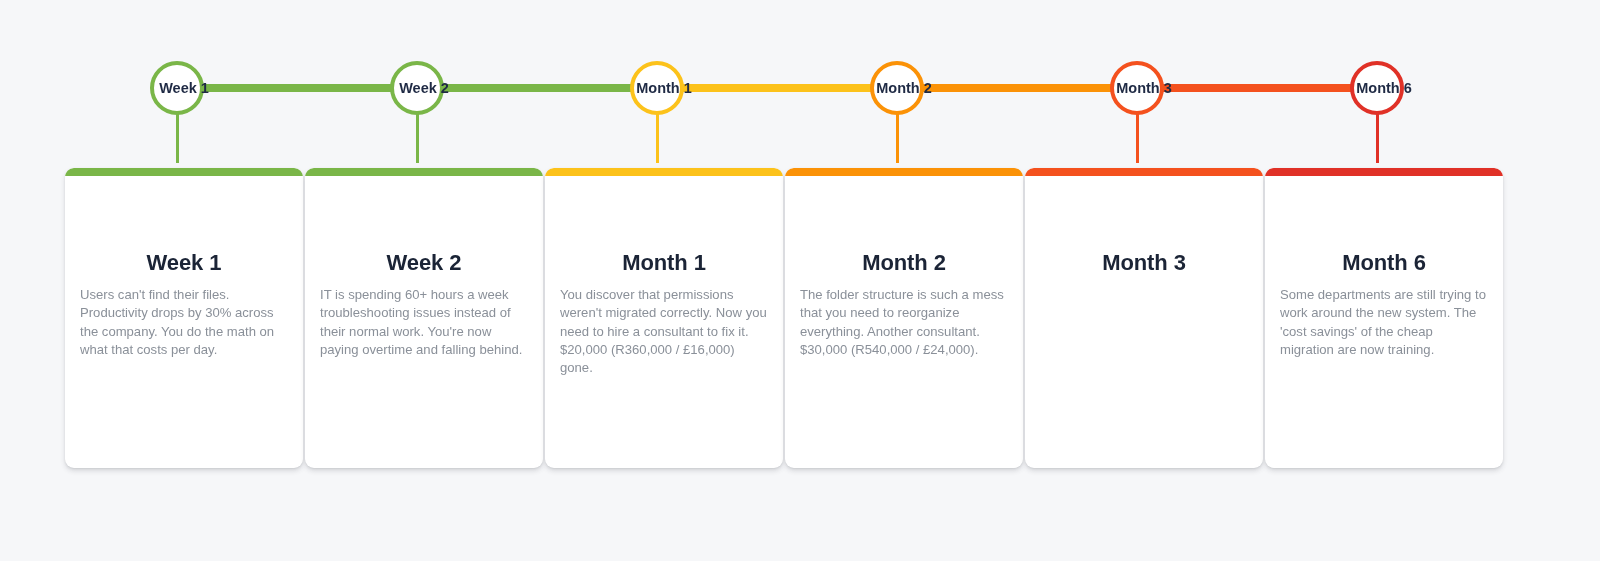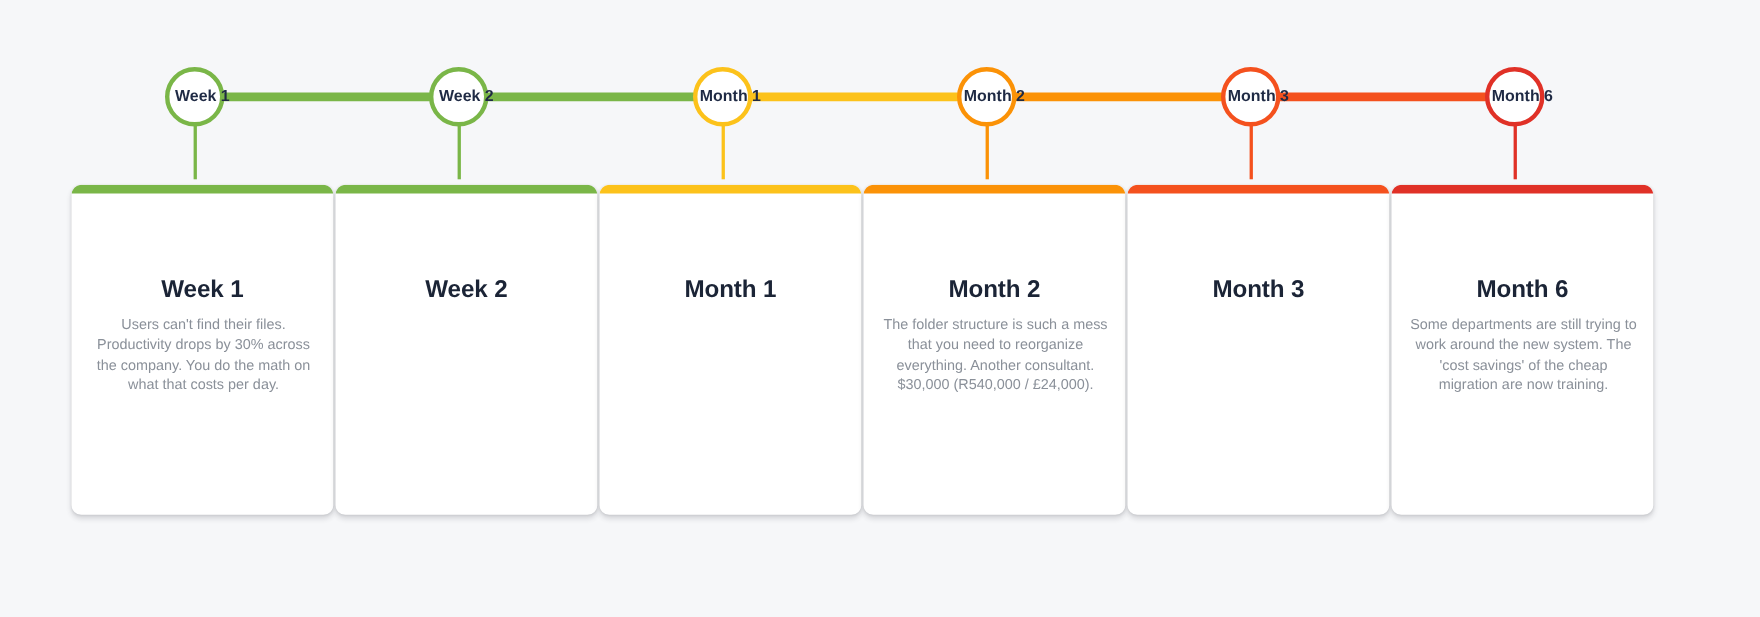--- a/index.html
+++ b/index.html
@@ -141,21 +141,21 @@
   }
 
   .card-body {
     position: absolute;
     left: 15px;
     right: 13px;
     top: 118px;
     font-size: 13.1px;
     line-height: 18.3px;
     color: #8a9099;
-    text-align: center;
+    text-align: left;
   }
 </style>
 </head>
 <body>
 
 <div id="timeline-root">
 
   <div id="axis-row">
       <div class="node-group" style="left: 0px;">
         <div class="connector" style="background: rgb(122, 182, 72);"></div>
@@ -199,26 +199,28 @@
         <div class="card">
           <div class="card-accent" style="background: rgb(122, 182, 72);"></div>
           <div class="card-title">Week 1</div>
           <div class="card-body">Users can't find their files. Productivity drops by 30% across the company. You do the math on what that costs per day.</div>
         </div>
       </div>
       <div class="card-slot">
         <div class="card">
           <div class="card-accent" style="background: rgb(122, 182, 72);"></div>
           <div class="card-title">Week 2</div>
+          <div class="card-body">IT is spending 60+ hours a week troubleshooting issues instead of their normal work. You're now paying overtime and falling behind.</div>
         </div>
       </div>
       <div class="card-slot">
         <div class="card">
           <div class="card-accent" style="background: rgb(252, 194, 27);"></div>
           <div class="card-title">Month 1</div>
+          <div class="card-body">You discover that permissions weren't migrated correctly. Now you need to hire a consultant to fix it. $20,000 (R360,000 / £16,000) gone.</div>
         </div>
       </div>
       <div class="card-slot">
         <div class="card">
           <div class="card-accent" style="background: rgb(251, 146, 7);"></div>
           <div class="card-title">Month 2</div>
           <div class="card-body">The folder structure is such a mess that you need to reorganize everything. Another consultant. $30,000 (R540,000 / £24,000).</div>
         </div>
       </div>
       <div class="card-slot">

